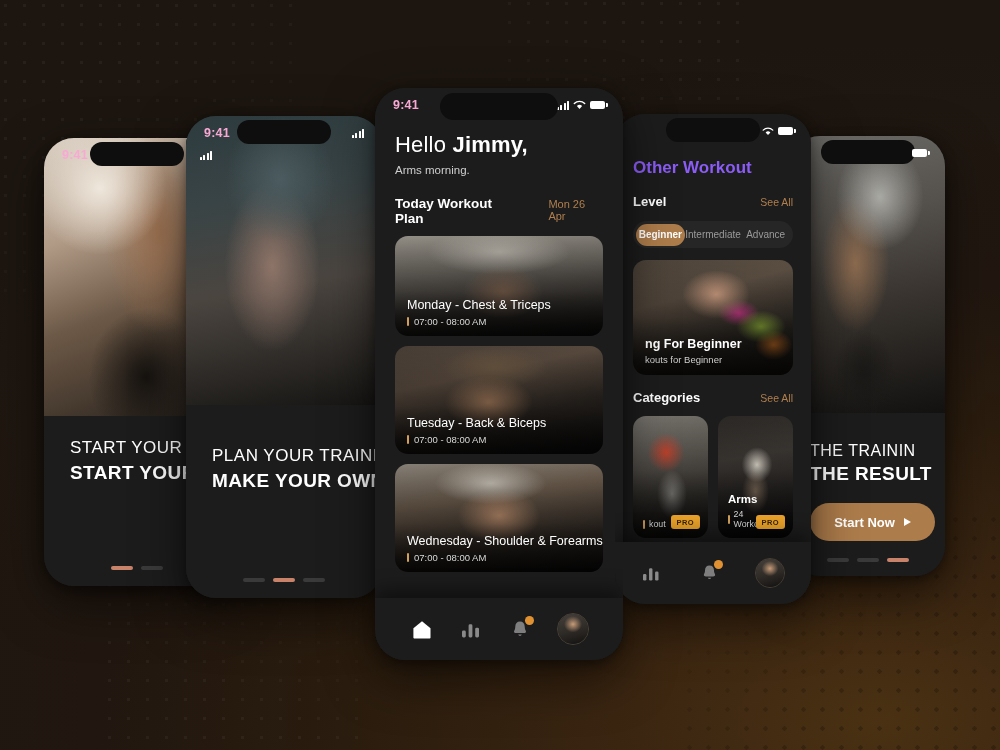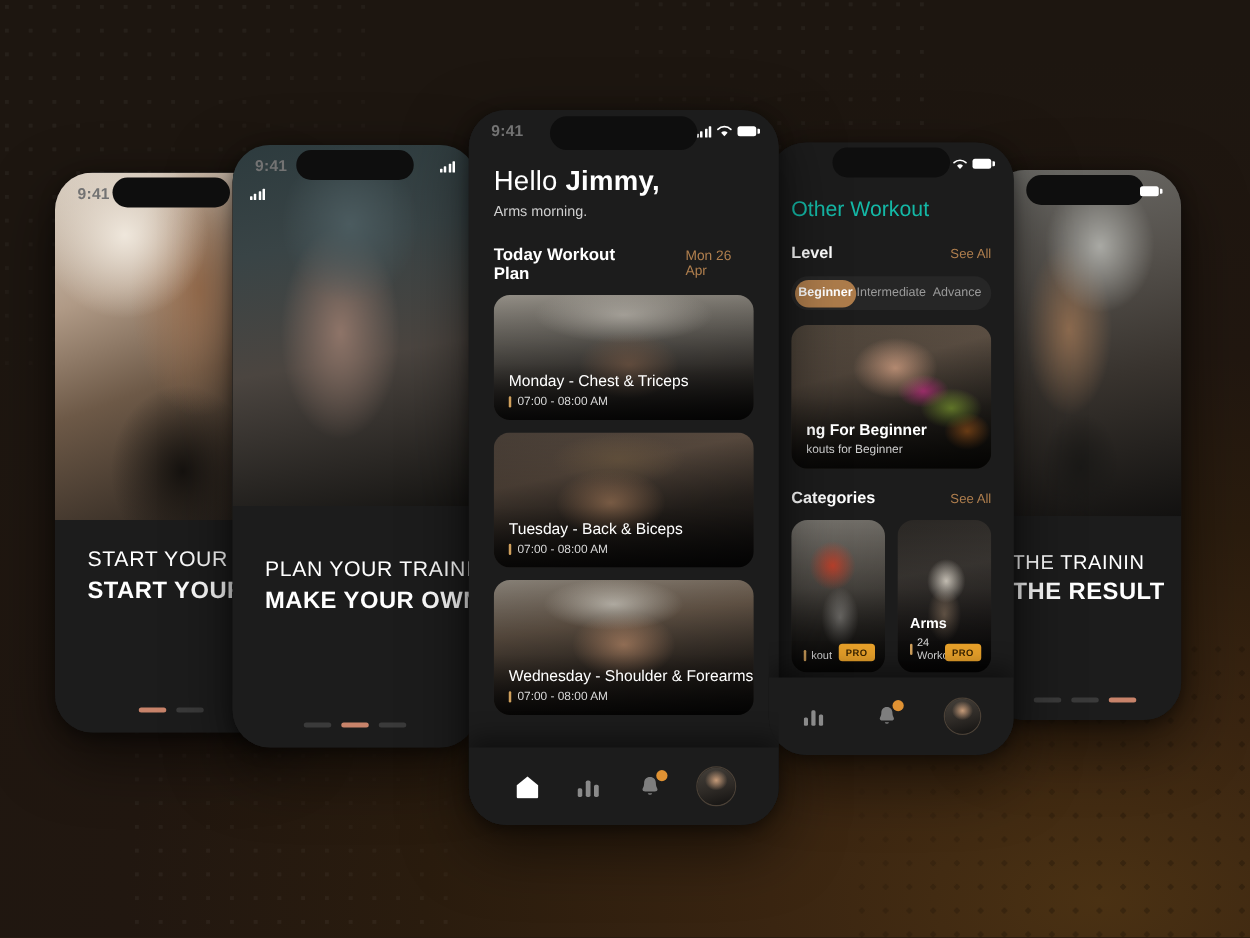--- a/index.html
+++ b/index.html
@@ -43,21 +43,21 @@
     background:#1c1c1c;
     overflow:hidden;
     box-shadow:0 18px 50px rgba(0,0,0,0.55), 0 3px 12px rgba(0,0,0,0.4);
   }
   .screen { position:absolute; inset:0; overflow:hidden; background:#1c1c1c; }
 
   
   .statusbar {
     position:absolute; top:0; left:0; right:0; height:34px;
     display:flex; align-items:center; z-index:30;
-    padding:0 18px; color:#737373;
+    padding:0 18px; color:#f9a8d4;
   }
   .sb-time { font-size:12.5px; font-weight:600; letter-spacing:.2px; }
   .notch {
     position:absolute; left:50%; transform:translateX(-50%);
     top:4px; width:94px; height:24px; background:#0e0e0e; border-radius:14px;
   }
   .sb-right { margin-left:auto; display:flex; align-items:center; gap:4px; }
   .bars { display:flex; align-items:flex-end; gap:1.4px; height:9px; }
   .bars i { width:2px; background:#fff; border-radius:.5px; display:block; }
   .bars i:nth-child(1){height:3px} .bars i:nth-child(2){height:5px}
@@ -98,21 +98,21 @@
     padding:0 22px; z-index:20;
     box-shadow:0 -8px 18px rgba(0,0,0,.45);
   }
   .tb-ico { width:24px; height:24px; display:flex; align-items:center; justify-content:center; }
   .avatar { width:30px; height:30px; border-radius:50%; overflow:hidden; border:1.5px solid #4a4036; }
   .bellwrap { position:relative; }
   .badge { position:absolute; right:-2px; top:-1px; width:9px; height:9px; border-radius:50%; background:#e09233; }
 
   
   .ow-pad { position:absolute; inset:0; padding:44px 18px 0; }
-  .ow-h { color:#14b8a6; font-size:17px; font-weight:400; margin-bottom:16px; }
+  .ow-h { color:#8b5cf6; font-size:17px; font-weight:700; margin-bottom:16px; }
   .ow-row { display:flex; align-items:baseline; justify-content:space-between; }
   .ow-lbl { color:#fff; font-size:13px; font-weight:700; }
   .seeall { color:#b07f4e; font-size:10.5px; }
   .segbar {
     margin-top:12px; height:27px; border-radius:14px; background:#262626;
     display:flex; align-items:center; padding:2.5px; position:relative;
   }
   .seg { flex:1; text-align:center; font-size:10px; color:#9a9a9a; line-height:22px; border-radius:12px; }
   .seg.on { background:#ad7c4b; color:#fff; font-weight:600; }
   .bigcard { margin-top:12px; height:115px; border-radius:13px; overflow:hidden; position:relative; }
@@ -272,20 +272,24 @@
         <svg width="12" height="9" viewBox="0 0 14 10">
           <path d="M7 9.2 L4.2 6.2 A4 4 0 0 1 9.8 6.2 Z" fill="#fff"></path>
           <path d="M1.4 3.4 A8 8 0 0 1 12.6 3.4" stroke="#fff" stroke-width="1.5" fill="none" stroke-linecap="round"></path>
         </svg>
         <div class="batt"></div>
       </div>
     </div>
     <div class="cta-wrap" style="top:306px; padding:0 20px;">
       <div class="cta-l1">THE TRAININ</div>
       <div class="cta-l2">THE RESULT</div>
+      <div class="startbtn">
+        <span>Start Now</span>
+        <span class="playtri"></span>
+      </div>
     </div>
     <div class="pager" style="bottom:14px;">
       <span></span>
       <span></span>
       <span class="on"></span>
     </div>
   </div>
 </div>
 
 <div class="phone" style="left:615px; top:114px; width:196px; height:490px;">

